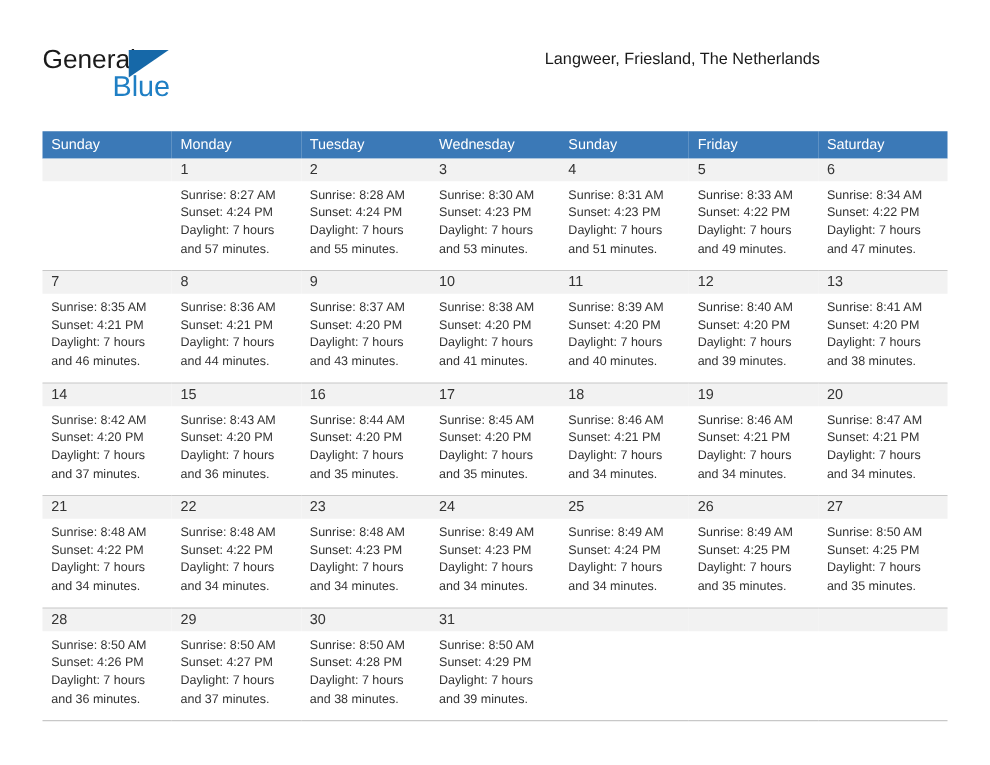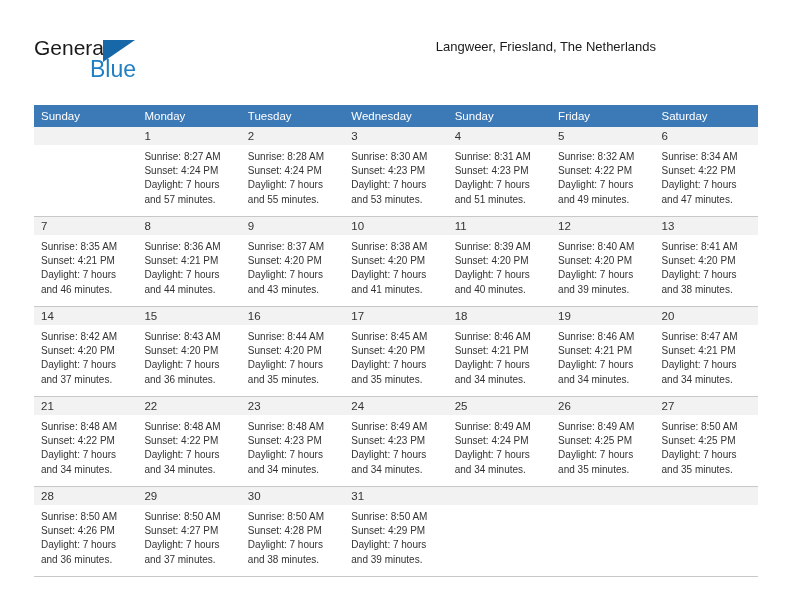--- a/index.html
+++ b/index.html
@@ -222,21 +222,21 @@
                 <div>Sunset: 4:23 PM</div>
                 <div>Daylight: 7 hours</div>
                 <div class="daylight-line2">and 51 minutes.</div>
               </div>
             </div>
           </td>
           <td>
             <div class="cell">
               <div class="daynum-bar">5</div>
               <div class="cell-body">
-                <div>Sunrise: 8:32 AM</div>
+                <div>Sunrise: 8:33 AM</div>
                 <div>Sunset: 4:22 PM</div>
                 <div>Daylight: 7 hours</div>
                 <div class="daylight-line2">and 49 minutes.</div>
               </div>
             </div>
           </td>
           <td>
             <div class="cell">
               <div class="daynum-bar">6</div>
               <div class="cell-body">

